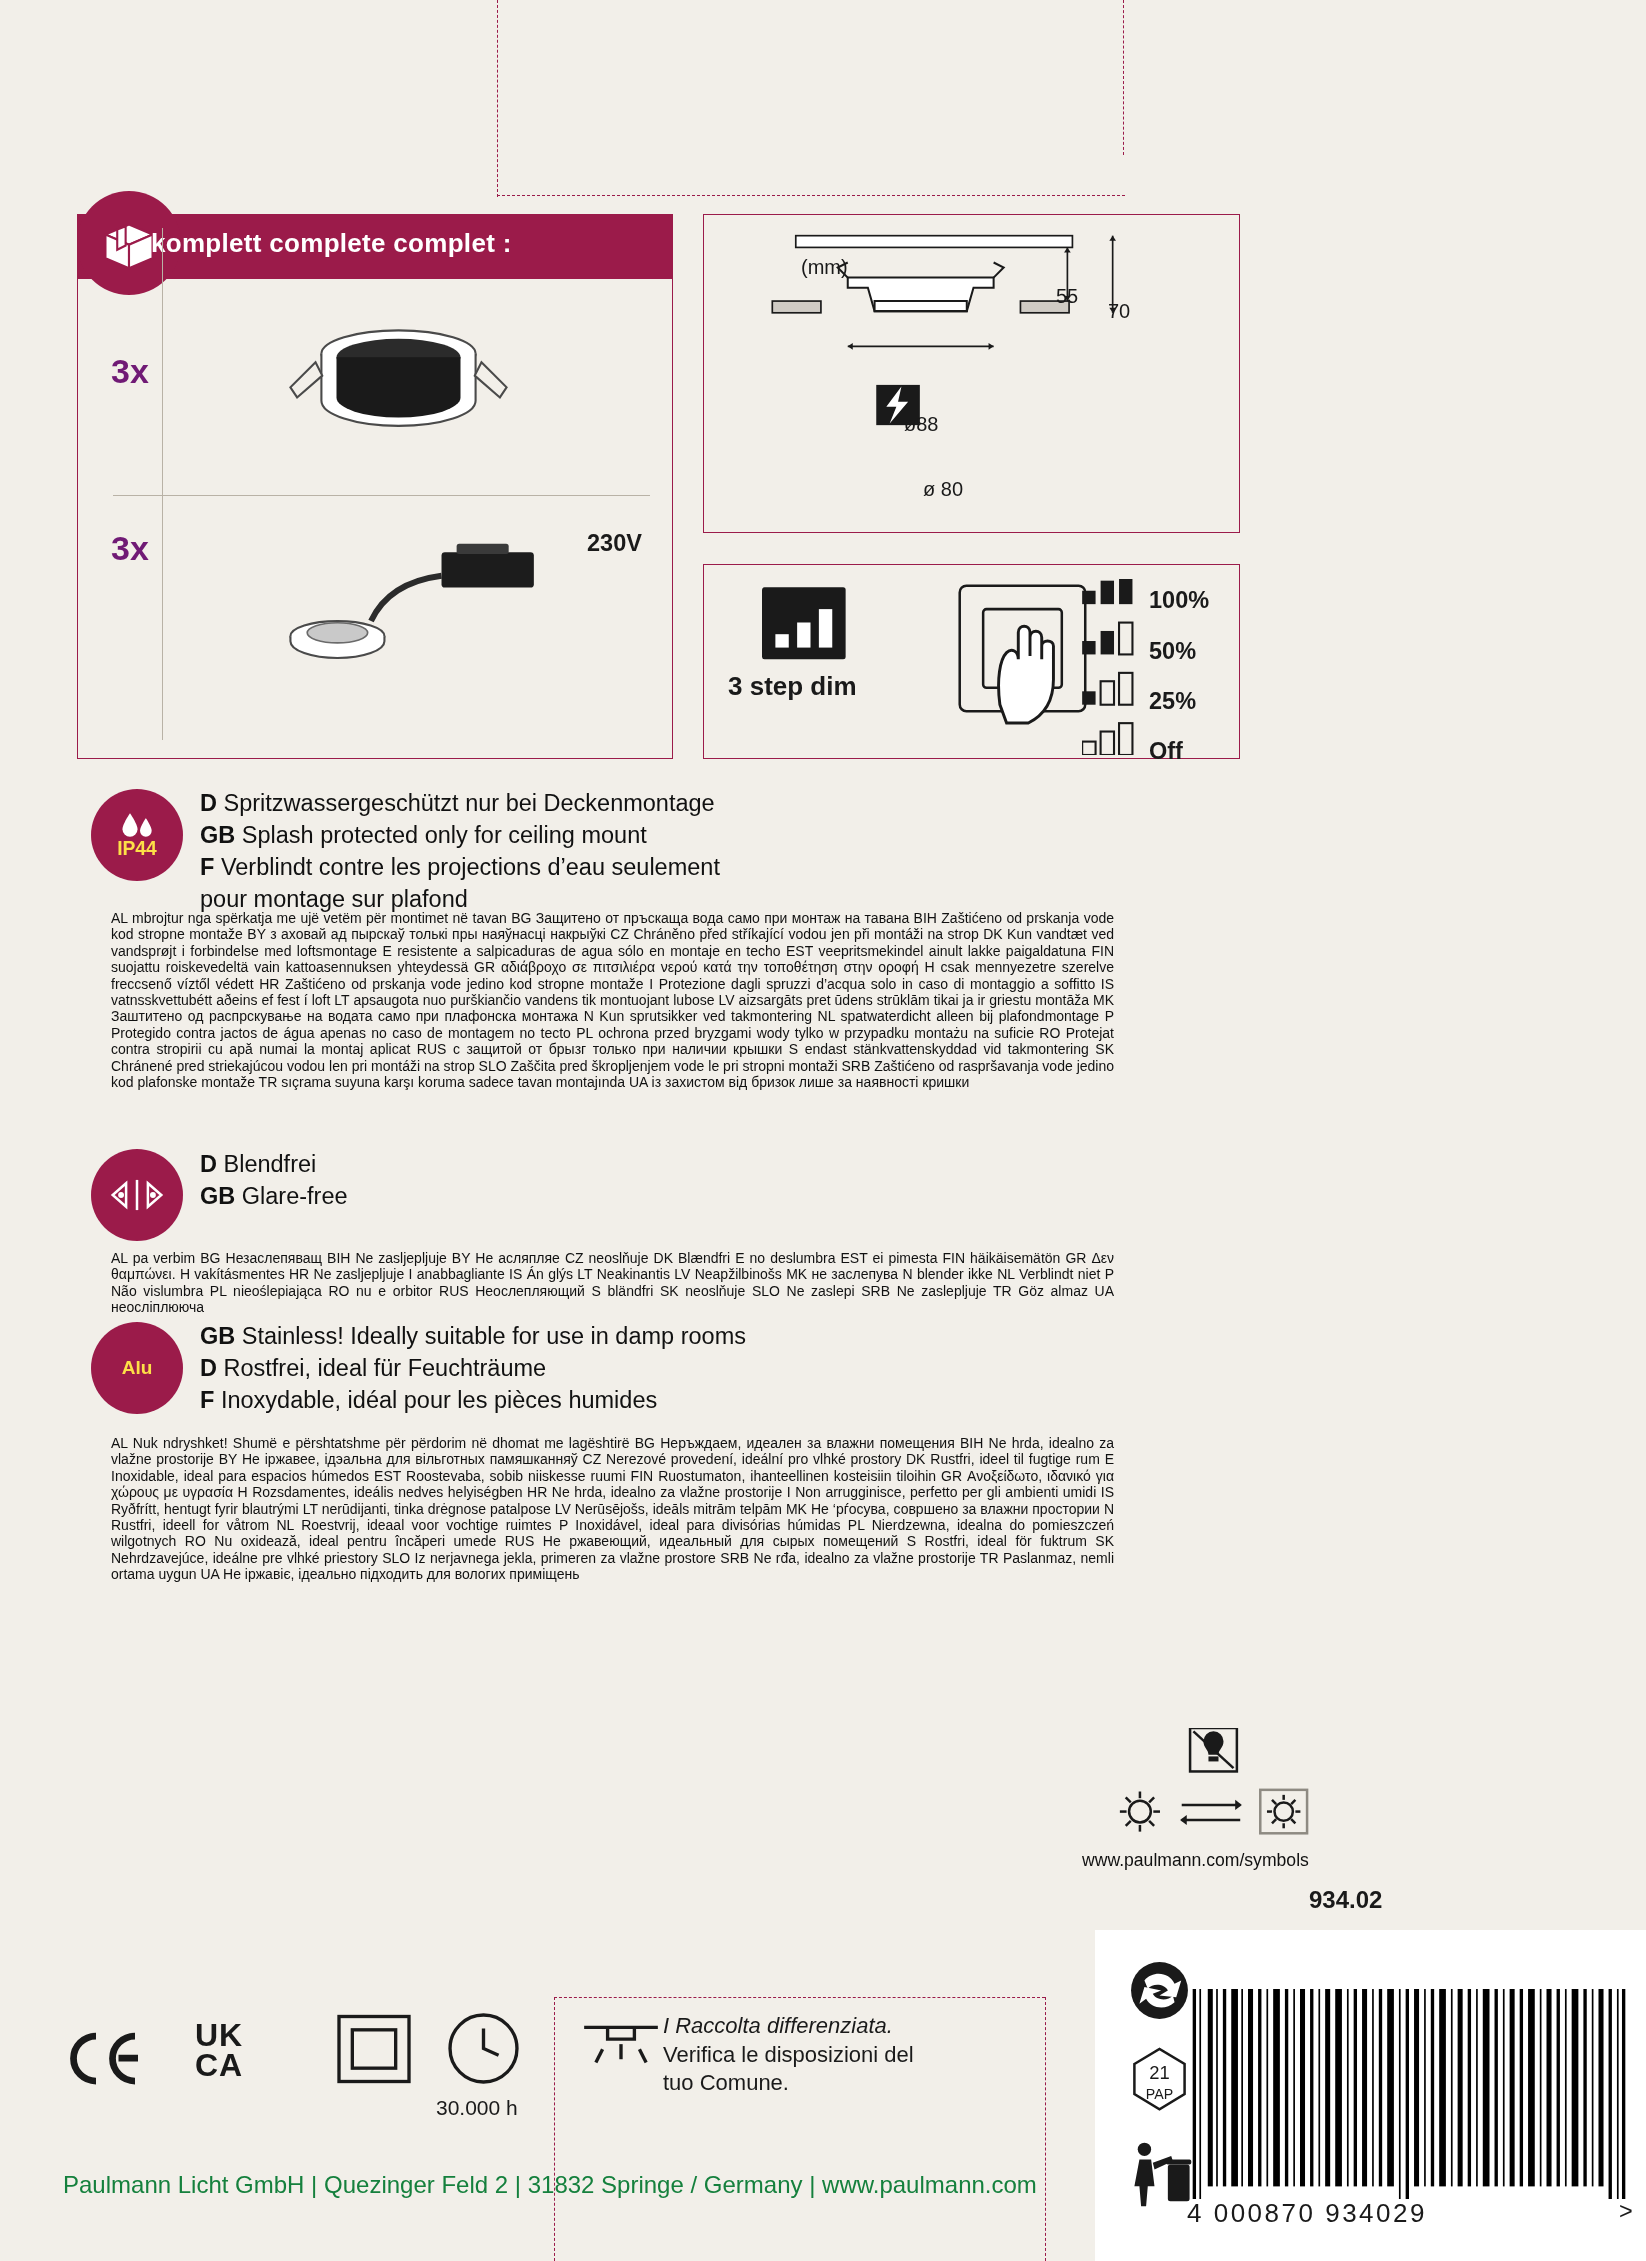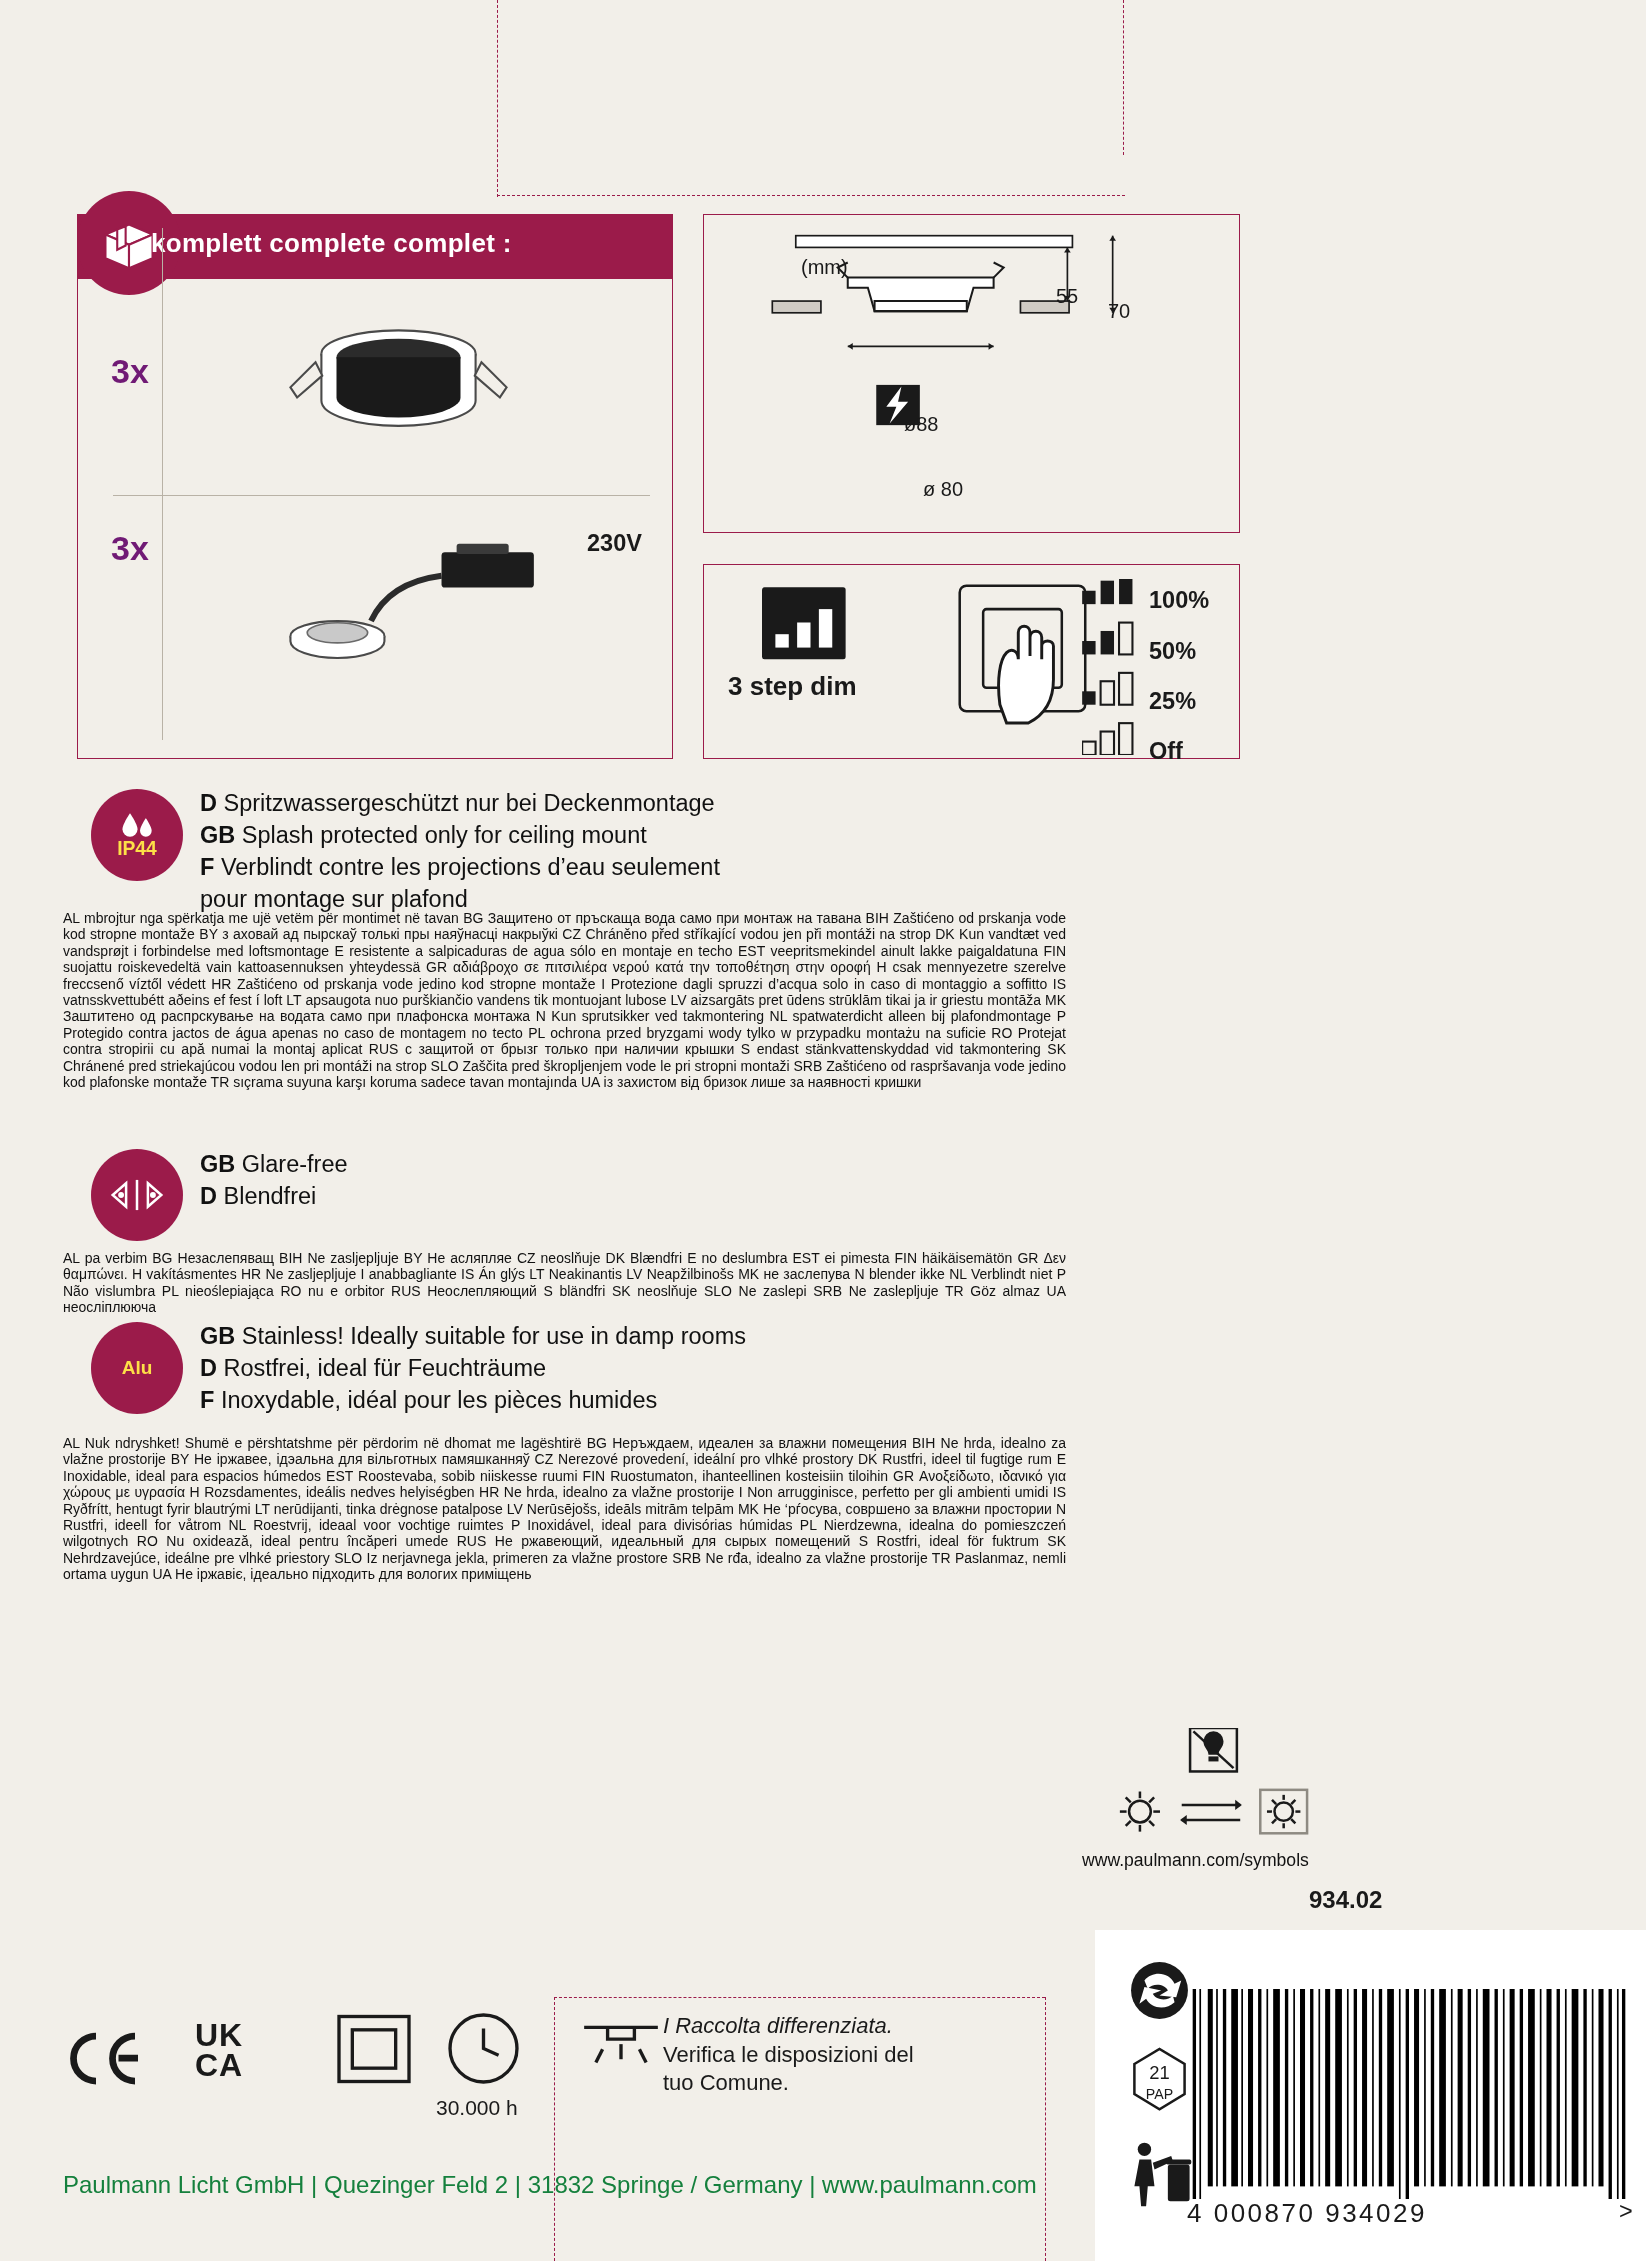--- a/index.html
+++ b/index.html
@@ -81,20 +81,21 @@
     display:flex; align-items:center; justify-content:center;
     flex-direction:column;
   }
   .feat-lines { position:absolute; }
   .feat-line { font-size:23.5px; line-height:32px; color:#111; }
   .feat-line b { font-weight:700; }
   .lang-block {
     position:absolute;
     font-size:14px; line-height:16.4px; color:#111;
     text-align:justify;
+    margin-left:48px;
   }
 
   
   .foot-circle {
     position:absolute; width:81px; height:81px; border-radius:50%;
     border:1.7px solid #8e8a82; box-sizing:border-box;
     display:flex; align-items:center; justify-content:center;
     font-size:22px; color:#1a1a1a;
   }
   .foot-note { position:absolute; font-size:22px; line-height:28.5px; }
@@ -268,22 +269,22 @@
 <div class="feat-circle" style="left:91px; top:1149px;">
   <svg width="62" height="34" viewBox="0 0 74 40">
     <path d="M24 6 L8 20 L24 34 Z" fill="none" stroke="#ffffff" stroke-width="3"></path>
     <path d="M50 6 L66 20 L50 34 Z" fill="none" stroke="#ffffff" stroke-width="3"></path>
     <line x1="37" y1="2" x2="37" y2="38" stroke="#ffffff" stroke-width="3"></line>
     <circle cx="18" cy="20" r="3.5" fill="#ffffff"></circle>
     <circle cx="56" cy="20" r="3.5" fill="#ffffff"></circle>
   </svg>
 </div>
 <div class="feat-lines" style="left:200px; top:1148px; width:839px;">
+  <div class="feat-line"><b>D</b> <span>Blendfrei</span></div>
   <div class="feat-line"><b>GB</b> <span>Glare-free</span></div>
-  <div class="feat-line"><b>D</b> <span>Blendfrei</span></div>
 </div>
 <div class="lang-block" style="left:63px; top:1250px; width:1003px;">AL pa verbim BG Незаслепяващ BIH Ne zasljepljuje BY Не асляпляе CZ neoslňuje DK Blændfri E no deslumbra EST ei pimesta FIN häikäisemätön GR Δεν θαμπώνει. H vakításmentes HR Ne zasljepljuje I anabbagliante IS Án glýs LT Neakinantis LV Neapžilbinošs MK не заслепува N blender ikke NL Verblindt niet P Não vislumbra PL nieoślepiająca RO nu e orbitor RUS Неослепляющий S bländfri SK neoslňuje SLO Ne zaslepi SRB Ne zaslepljuje TR Göz almaz UA неосліплююча</div>
 
 <div class="feat-circle" style="left:91px; top:1322px;">
   <div style="font-size:19px; font-weight:700; color:#fde047;">Alu</div>
 </div>
 <div class="feat-lines" style="left:200px; top:1320px; width:923px;">
   <div class="feat-line"><b>GB</b> <span>Stainless! Ideally suitable for use in damp rooms</span></div>
   <div class="feat-line"><b>D</b> <span>Rostfrei, ideal für Feuchträume</span></div>
   <div class="feat-line"><b>F</b> <span>Inoxydable, idéal pour les pièces humides</span></div>

